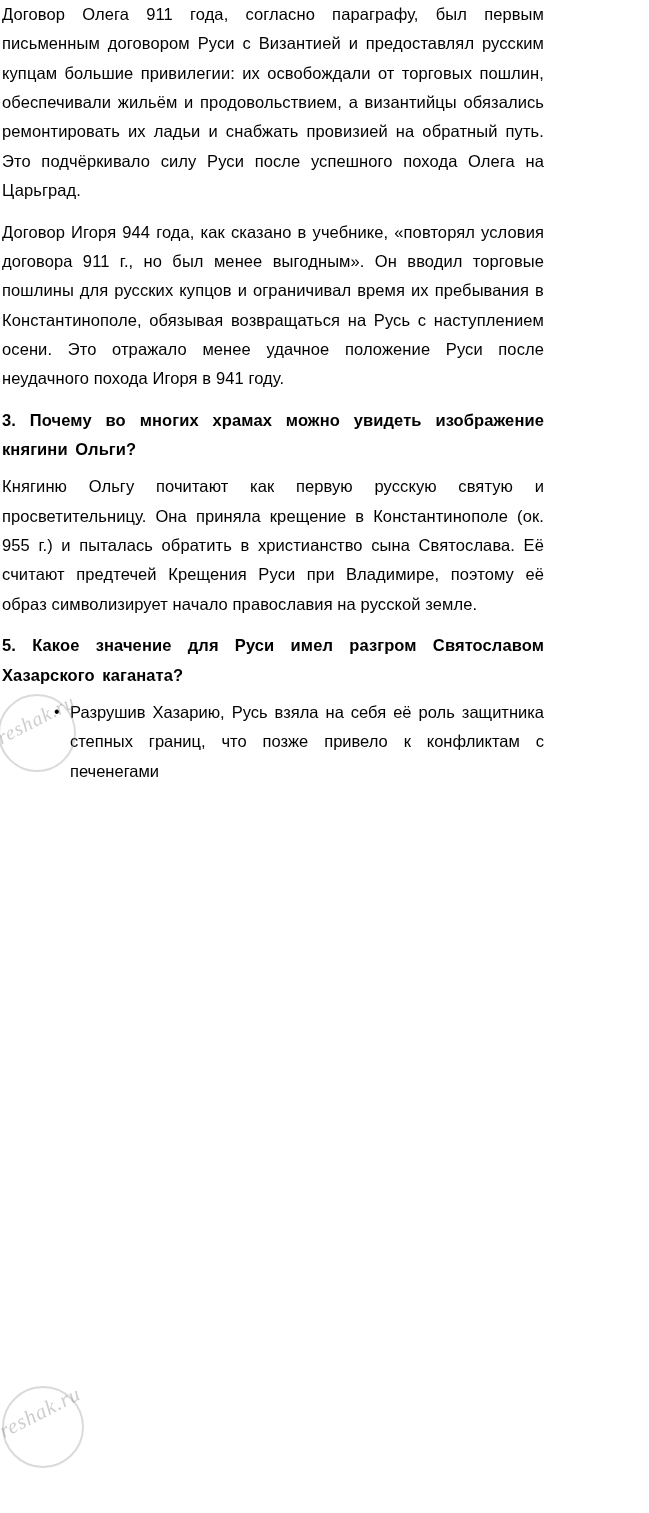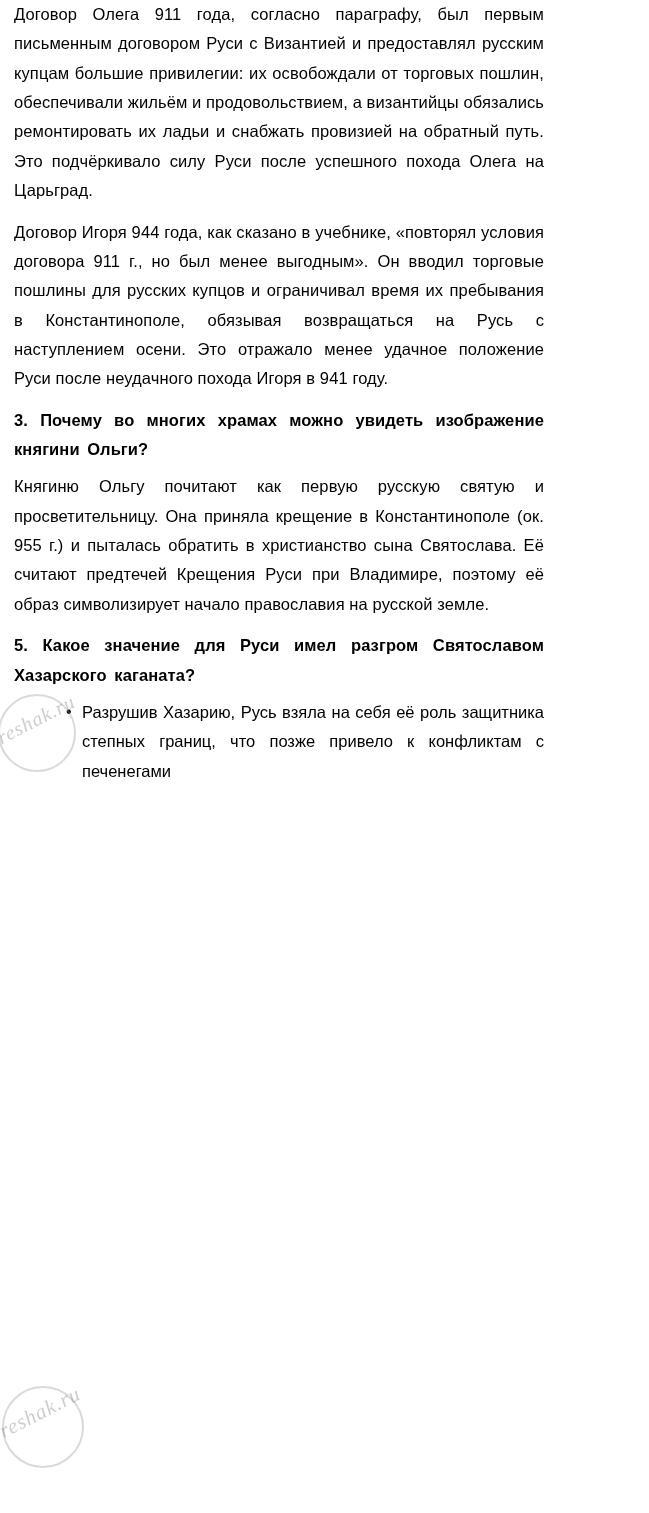--- a/index.html
+++ b/index.html
@@ -13,21 +13,21 @@
     font-family: "Liberation Sans", sans-serif;
     color: #000000;
     position: relative;
     overflow: hidden;
   }
   .page {
     position: relative;
     width: 550px;
     min-height: 1513px;
     box-sizing: border-box;
-    padding: 0 6px 0 14px;
+    padding: 0 6px 0 2px;
   }
   .para {
     font-size: 16.5px;
     line-height: 1.78;
     text-align: justify;
     text-justify: inter-word;
     margin: 0 0 12px 0;
     letter-spacing: 0.1px;
   }
   .qhead {

